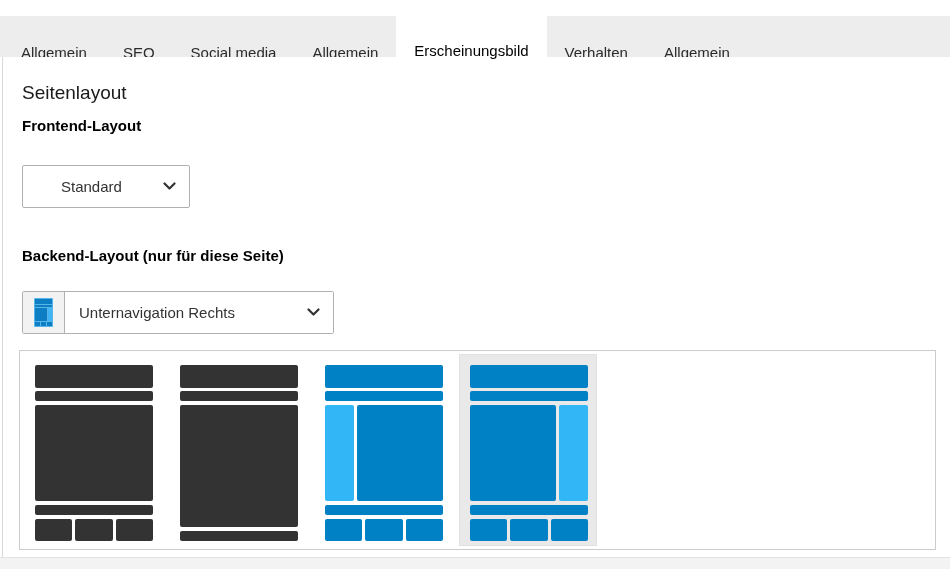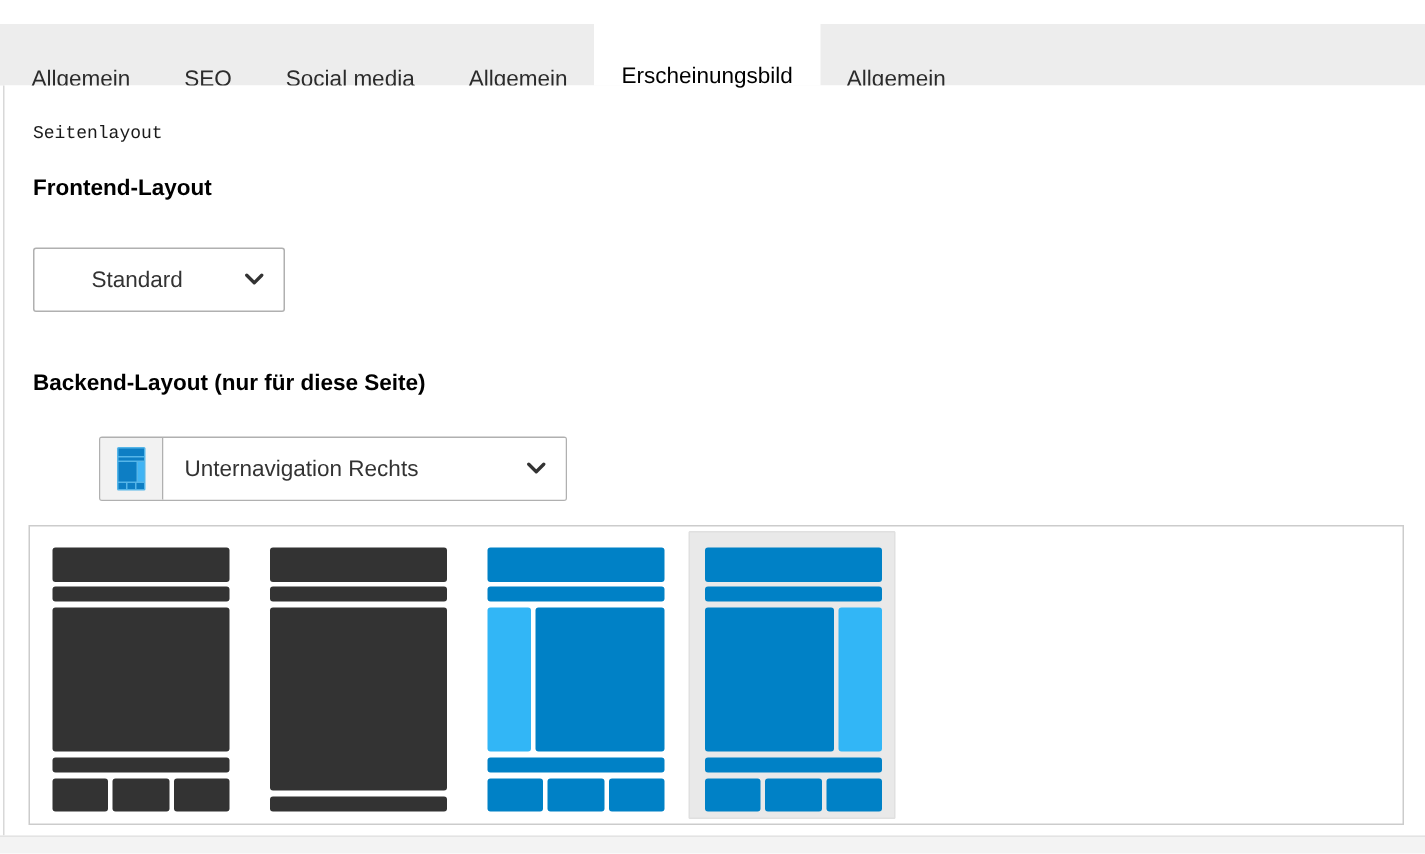--- a/index.html
+++ b/index.html
@@ -36,40 +36,40 @@
   .panel{
     position:absolute;top:57px;left:2px;width:948px;height:500px;
     background:#ffffff;border-left:1px solid #d8d8d8;
   }
   .footer-strip{
     position:absolute;top:557px;left:0;width:950px;height:12px;
     background:#f3f3f3;border-top:1px solid #e3e3e3;
   }
 
   .section-title{
-    position:absolute;left:19px;top:25px;font-size:12px;font-weight:400;color:#1a1a1a;font-family:Liberation Mono, monospace;
+    position:absolute;left:19px;top:25px;font-size:19px;font-weight:400;color:#1a1a1a;
   }
   .field-label{
     position:absolute;left:19px;font-size:15px;font-weight:700;color:#000;
   }
   .label-frontend{top:60px;}
   .label-backend{top:190px;}
 
   
   .select-box{
     position:absolute;background:#fff;border:1px solid var(--control_border);
     border-radius:2px;display:flex;align-items:center;cursor:pointer;
   }
   .select-frontend{left:19px;top:108px;width:168px;height:43px;padding-left:24px;}
   .select-value{font-size:15px;color:#333;padding-left:14px;flex:1;white-space:nowrap;}
   .select-caret{padding-right:13px;display:flex;align-items:center;}
 
   .input-group{
     position:absolute;left:19px;top:234px;height:43px;display:flex;
-    border:1px solid var(--control_border);border-radius:2px;background:#fff;margin-left:44px;
+    border:1px solid var(--control_border);border-radius:2px;background:#fff;
   }
   .input-addon{
     width:42px;background:#f2f2f2;border-right:1px solid var(--control_border);
     display:flex;align-items:center;justify-content:center;
   }
   .input-group .inner-select{
     width:268px;display:flex;align-items:center;cursor:pointer;background:#fff;
   }
 
   
@@ -122,20 +122,21 @@
 </style>
 </head>
 <body>
 
 <div class="tabbar">
   <div class="tab">Allgemein</div>
   <div class="tab">SEO</div>
   <div class="tab">Social media</div>
   <div class="tab">Allgemein</div>
   <div class="tab active">Erscheinungsbild</div>
+  <div class="tab">Verhalten</div>
   <div class="tab">Allgemein</div>
 </div>
 
 <div class="panel">
 
   <div class="section-title">Seitenlayout</div>
 
   <div class="field-label label-frontend">Frontend-Layout</div>
 
   <div class="select-box select-frontend">

